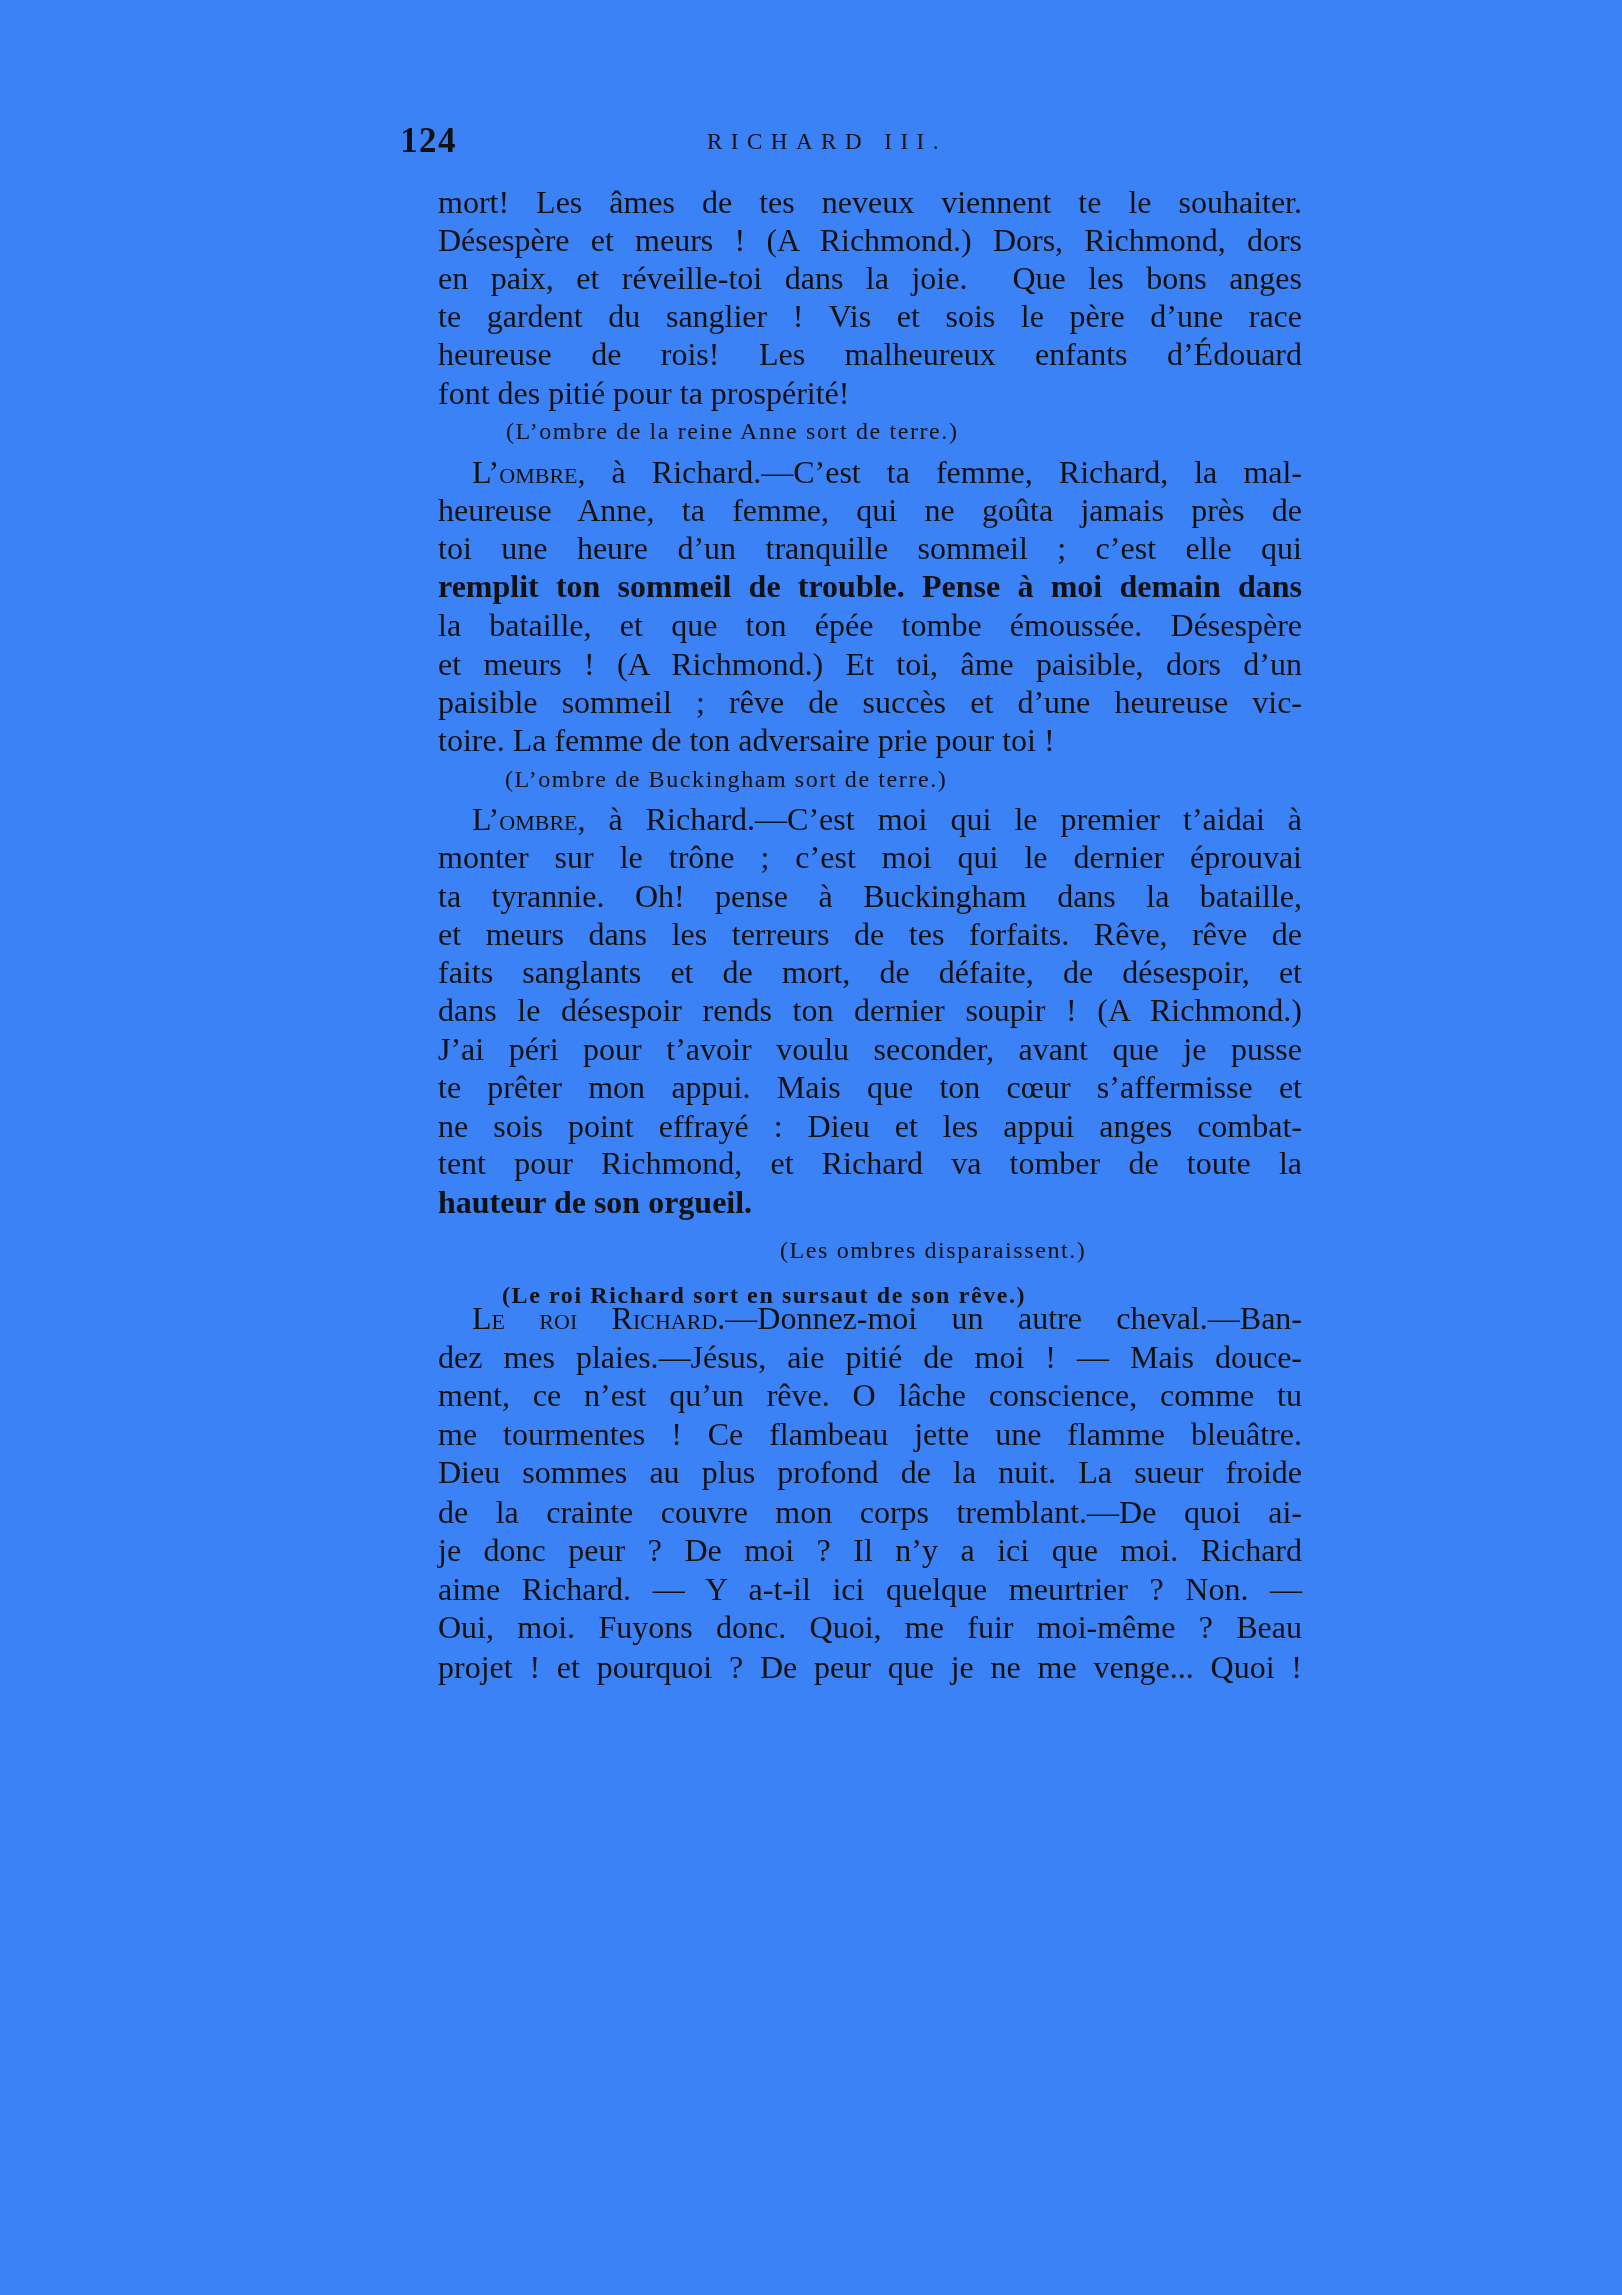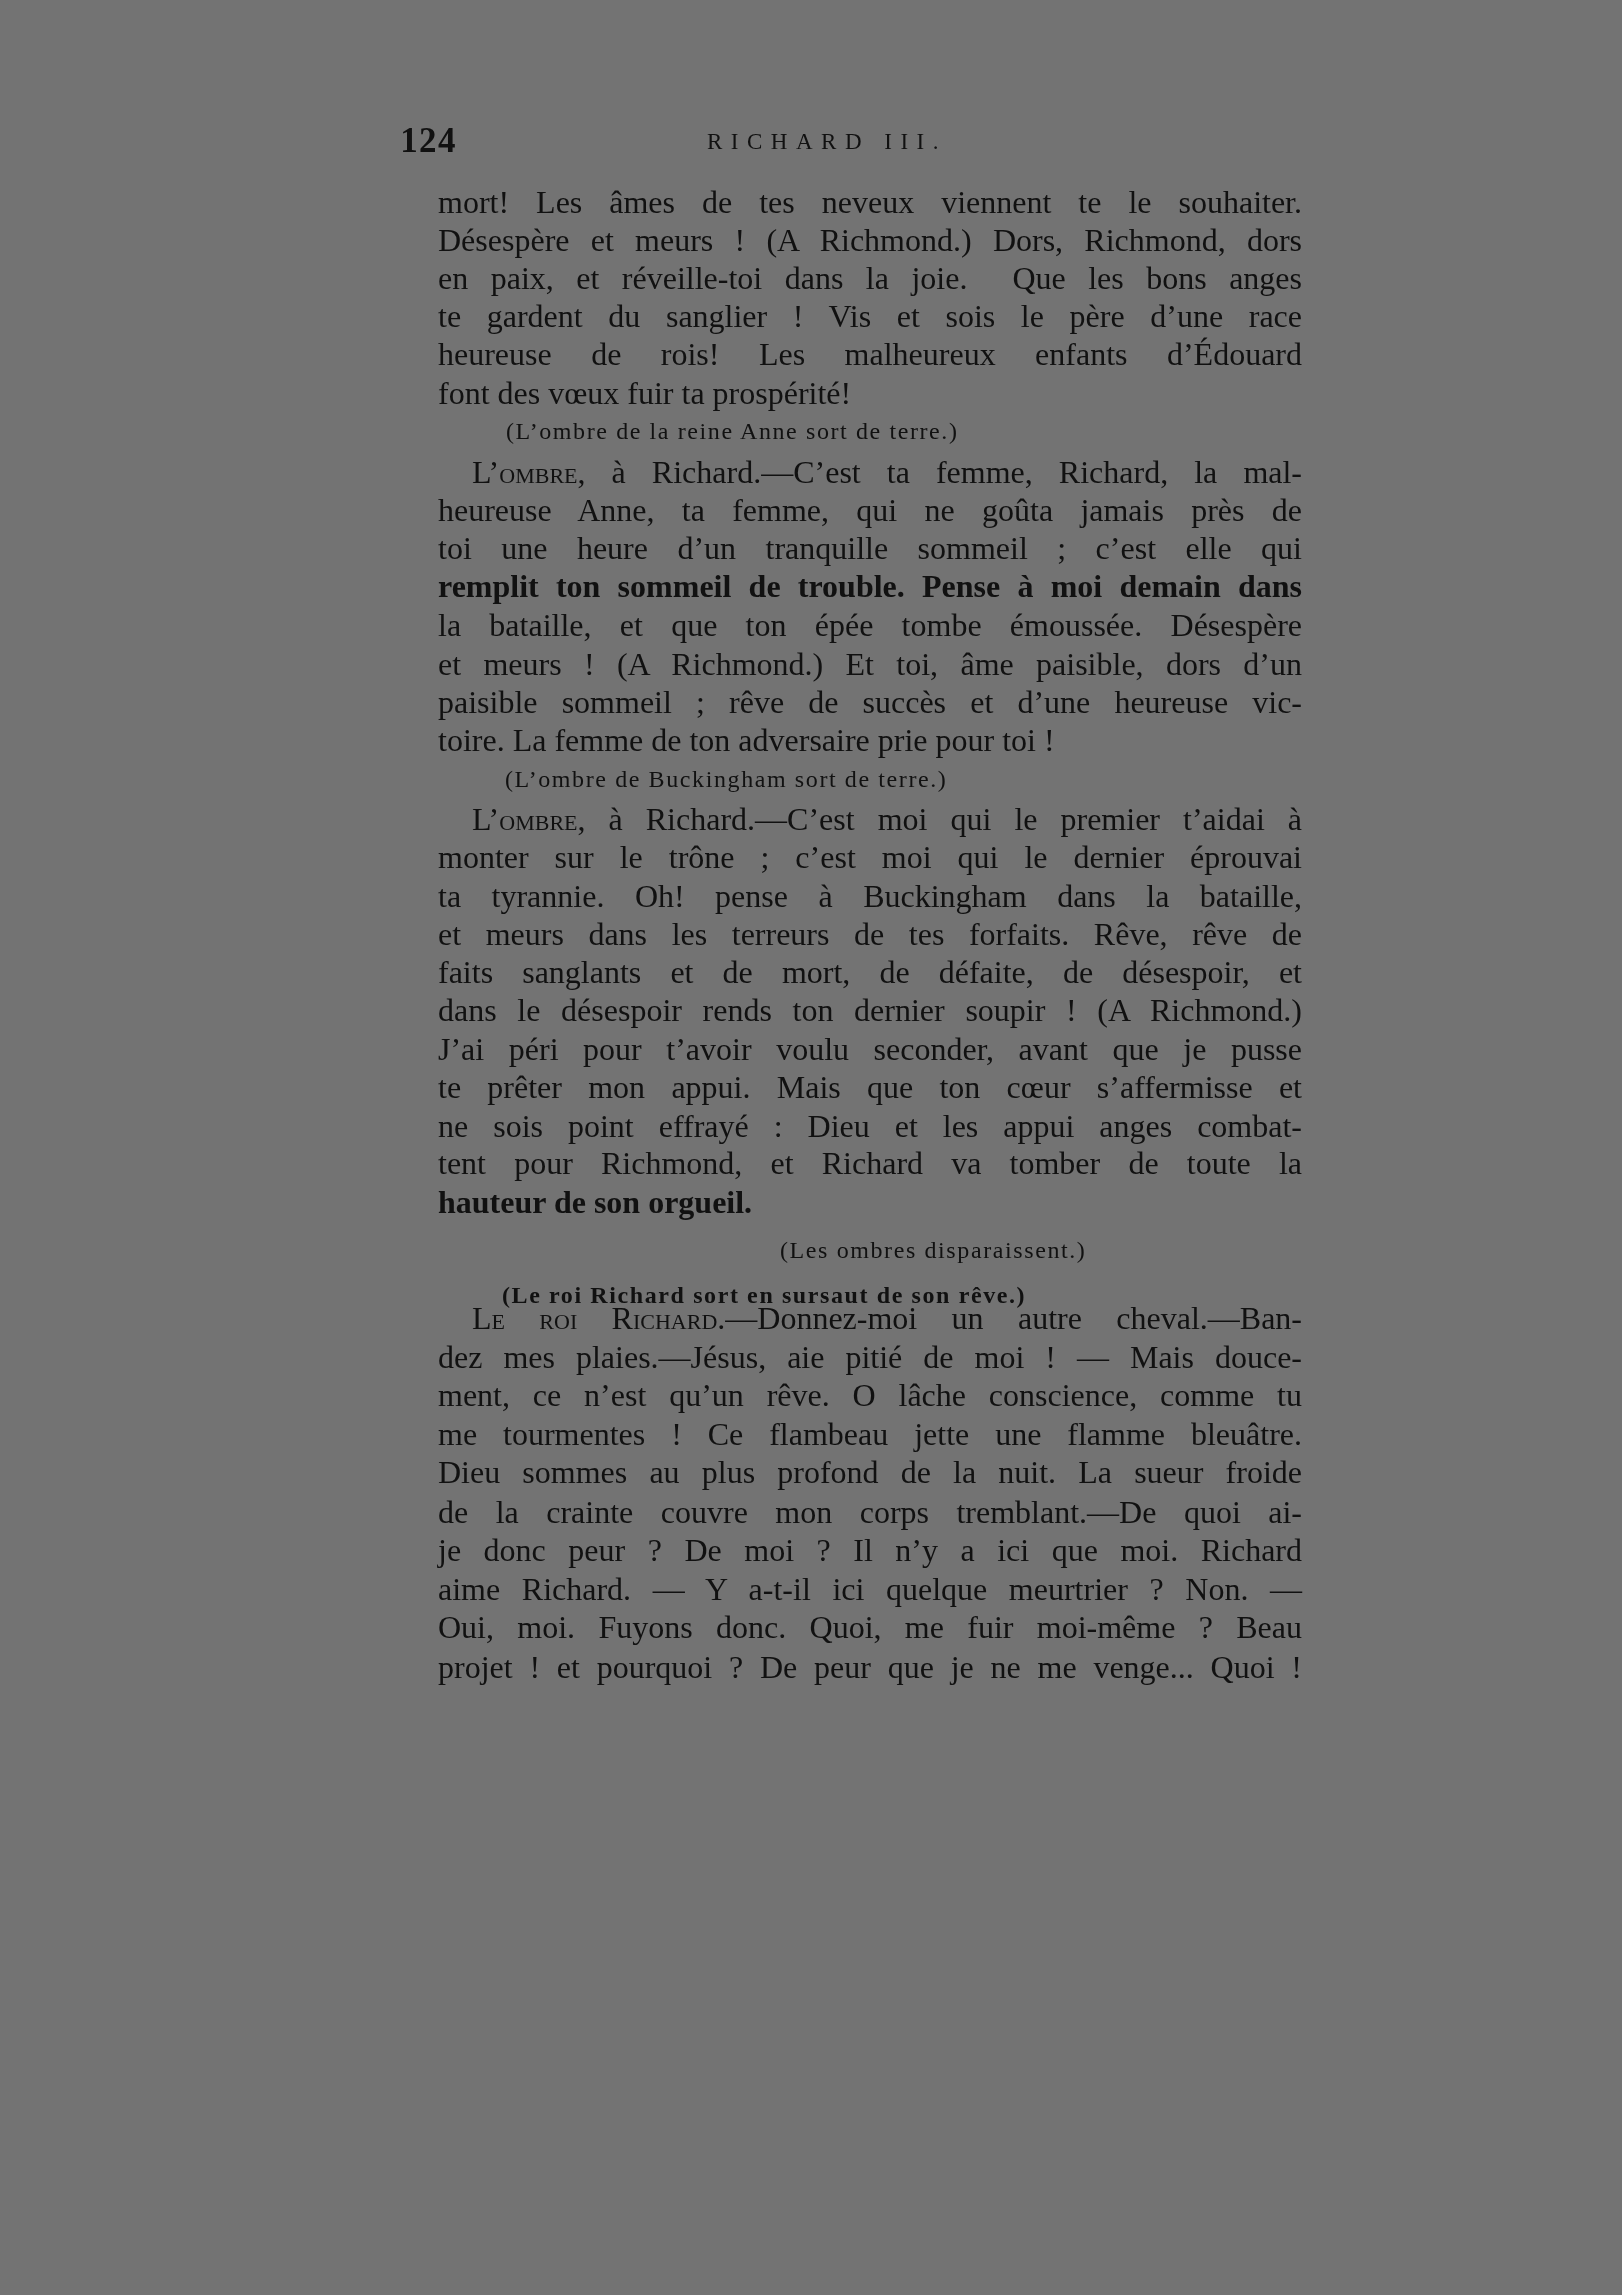--- a/index.html
+++ b/index.html
@@ -1,18 +1,18 @@
 <!DOCTYPE html>
 <html style="font-size:10.5px"><head>
 <meta charset="utf-8">
 <style>
   html, body { margin: 0; padding: 0; background: #ffffff; }
   body { width: 1623px; height: 2295px; position: relative; overflow: hidden;
          font-family: "Liberation Serif", "DejaVu Serif", serif; color: #111111; }
-  .page { position: absolute; left: 0; top: 0; width: 1623px; height: 2295px; background: #737373; }
+  .page { position: absolute; left: 0; top: 0; width: 1623px; height: 2295px; background: #3b82f6; }
 
   .running-head { position: absolute; left: 399px; top: 118px; width: 864px; height: 46px; }
   .page-number { position: absolute; left: 1.3px; top: 0; font-size: 35px; font-weight: bold; line-height: 46px; letter-spacing: 1.3px; }
   .running-title { position: absolute; left: 308px; top: 1.3px; font-size: 23px; line-height: 46px; letter-spacing: 8.5px; }
 
   .line { position: absolute; left: 399px; width: 864px; height: 38px; line-height: 38px;
           font-size: 32px; white-space: nowrap; text-align: justify; text-align-last: justify;
           overflow: visible; margin-left: 39px; }
   .line.last { text-align-last: left; }
   .line.indent { left: 433px; width: 830px; }
@@ -34,21 +34,21 @@
     <span class="page-number">124</span>
     <span class="running-title">RICHARD III.</span>
   </div>
 
   <div>
     <div class="line" style="top:183px"><span class="seg">mort! Les âmes de tes neveux viennent te le souhaiter.</span></div>
     <div class="line" style="top:221px"><span class="seg">Désespère et meurs ! </span><span class="seg i">(A Richmond.)</span><span class="seg"> Dors, Richmond, dors</span></div>
     <div class="line" style="top:259px"><span class="seg">en paix, et réveille-toi dans la joie.  Que les bons anges</span></div>
     <div class="line" style="top:297px"><span class="seg">te gardent du sanglier ! Vis et sois le père d’une race</span></div>
     <div class="line" style="top:335px"><span class="seg">heureuse de rois! Les malheureux enfants d’Édouard</span></div>
-    <div class="line last" style="top:374px"><span class="seg">font des vœux fuir ta prospérité!</span></div>
+    <div class="line last" style="top:374px"><span class="seg">font des pitié pour ta prospérité!</span></div>
   </div>
 
   <div class="stage" style="left:506px; top:416px">(L’ombre de la reine Anne sort de terre.)</div>
 
   <div>
     <div class="line indent" style="top:453px"><span class="seg sc">L’ombre</span><span class="seg">, </span><span class="seg i">à Richard.</span><span class="seg">—C’est ta femme, Richard, la mal-</span></div>
     <div class="line" style="top:491px"><span class="seg">heureuse Anne, ta femme, qui ne goûta jamais près de</span></div>
     <div class="line" style="top:529px"><span class="seg">toi une heure d’un tranquille sommeil ; c’est elle qui</span></div>
     <div class="line bold-ink" style="top:567px"><span class="seg">remplit ton sommeil de trouble. Pense à moi demain dans</span></div>
     <div class="line" style="top:606px"><span class="seg">la bataille, et que ton épée tombe émoussée. Désespère</span></div>

